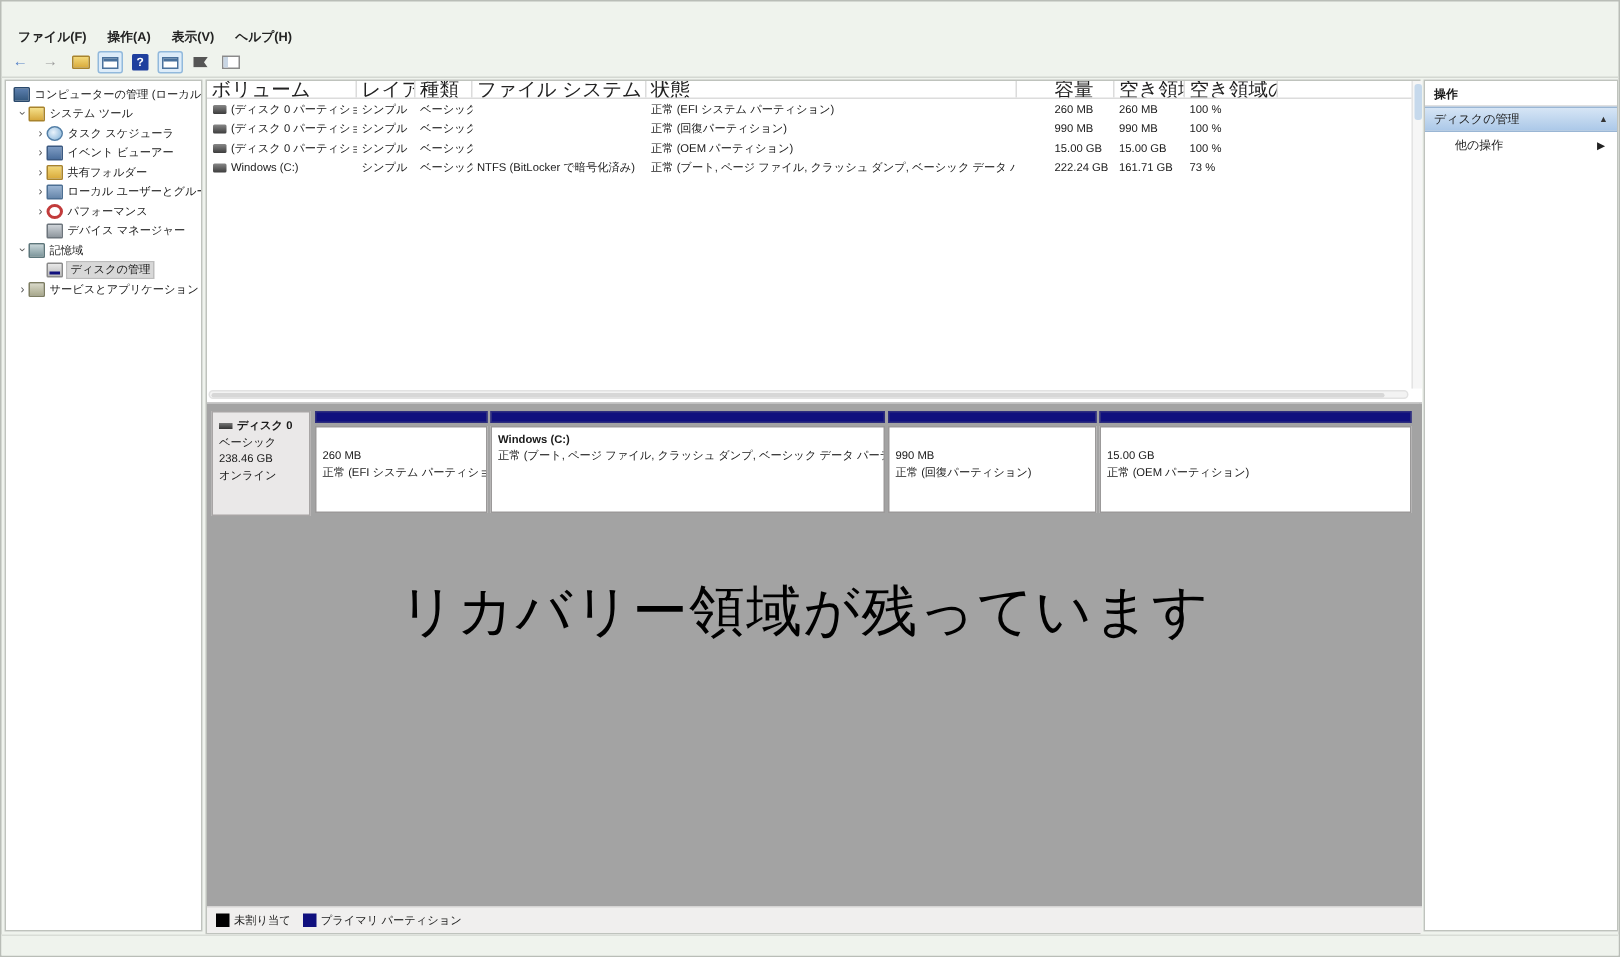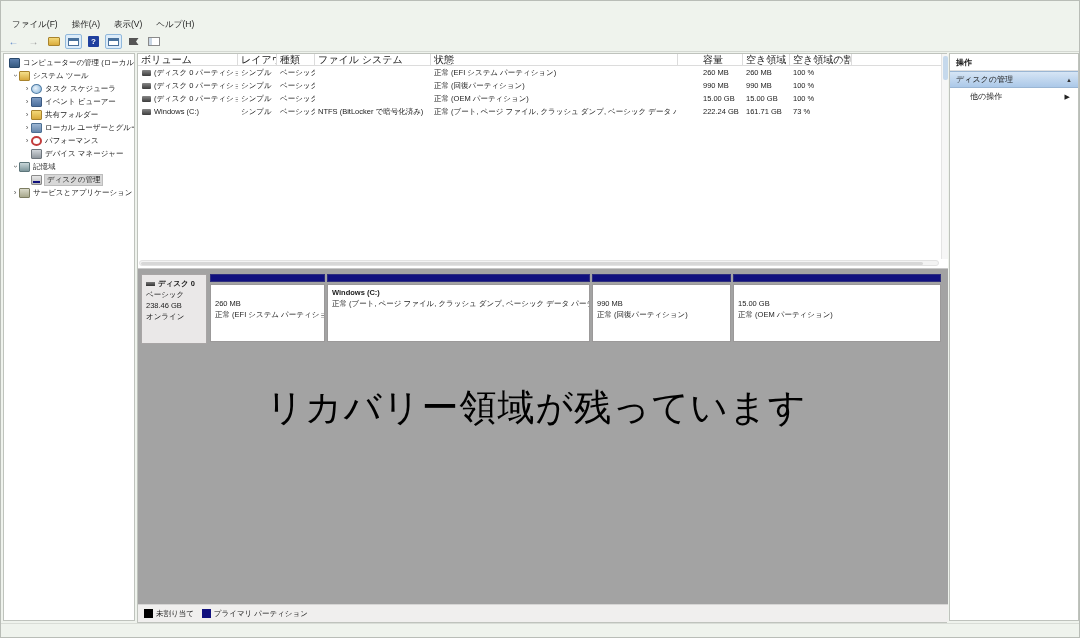--- a/index.html
+++ b/index.html
@@ -12,21 +12,21 @@
   .app-icon { width:11px; height:10px; margin:0 6px 0 6px; background:linear-gradient(#4a6fa5,#2d4d7e); border:1px solid #223a5e; position:relative; }
   .app-icon:after { content:""; position:absolute; left:2px; top:2px; width:5px; height:4px; background:#cfe2f5; }
   .title-text { font-size:8.5px; color:#222; }
   .win-controls { margin-left:auto; display:flex; height:100%; }
   .wc { width:32px; height:100%; display:flex; align-items:center; justify-content:center; color:#333; }
   .min-glyph { width:8px; height:1px; background:#444; }
   .restore-glyph { width:7px; height:7px; border:1px solid #444; border-radius:1px; }
   .close-glyph { font-size:10px; line-height:10px; color:#333; }
 
   
-  .menubar { position:absolute; left:0; top:17px; width:100%; height:14px; display:flex; align-items:center; padding-left:4px; }
+  .menubar { position:absolute; left:0; top:17px; width:100%; height:14px; display:flex; align-items:center; padding-left:4px;font-weight:bold; }
   .menu-item { font-size:8.5px; padding:0 7px; color:#222; }
 
   
   .toolbar { position:absolute; left:0; top:31px; width:100%; height:20px; display:flex; align-items:center; padding-left:4px; border-bottom:1px solid #d4d8d2; }
   .tb { width:17px; height:15px; margin-right:3px; display:flex; align-items:center; justify-content:center; font-size:10px; }
   .tb.boxed { background:#ddecf9; border:1px solid #92b9dc; border-radius:2px; }
   .arrow-left { color:#5b86c9; font-weight:bold; }
   .arrow-right { color:#9a9a9a; font-weight:bold; }
   .ico-folder { width:12px; height:9px; background:linear-gradient(#f3d878,#d9ab3c); border:1px solid #a8832c; border-radius:1px; }
   .ico-win { width:11px; height:8px; border:1px solid #49719c; background:#fff; position:relative; }
@@ -60,21 +60,21 @@
   .i-perf { background:#fff; border:2px solid #c23b3b; border-radius:50%; }
   .i-device { background:linear-gradient(#cfd4d9,#8f979e); border:1px solid #6d757c; }
   .i-storage { background:linear-gradient(#c8d6d9,#7d969b); border:1px solid #5d767b; }
   .i-diskmgmt { background:linear-gradient(#e8e8e8,#b9b9b9); border:1px solid #8a8a8a; position:relative; }
   .i-diskmgmt:after { content:""; position:absolute; left:1px; top:5px; width:7px; height:2px; background:#10107e; }
   .i-services { background:linear-gradient(#d9d9c9,#a8a88c); border:1px solid #7d7d62; }
 
   
   .vol-list { position:absolute; left:0; top:0; width:810px; height:215px; background:#fff; border-bottom:1px solid #c9c9c9; }
   .vt-header { display:flex; height:12px; border-bottom:1px solid #dcdcdc; align-items:center; }
-  .vt-header .cell { font-size:10px; color:#222; border-right:1px solid #dcdcdc; height:100%; display:flex; align-items:center; padding-left:3px; overflow:hidden; white-space:nowrap; }
+  .vt-header .cell { font-size:13px; color:#222; border-right:1px solid #dcdcdc; height:100%; display:flex; align-items:center; padding-left:3px; overflow:hidden; white-space:nowrap; }
   .vt-row { display:flex; height:13px; align-items:center; }
   .vt-row .cell { font-size:7.5px; padding-left:3px; overflow:hidden; white-space:nowrap; height:100%; display:flex; align-items:center; }
   .c0{width:100px;} .c1{width:39px;} .c2{width:38px;} .c3{width:116px;} .c4{width:247px;} .c5{width:43px;margin-left:22px;} .c6{width:47px;} .c7{width:62px;} .c8{flex:1; border-right:none !important;}
   .vol-ico { width:9px; height:6px; background:linear-gradient(#888,#3c3c3c); border-radius:1px; margin:0 3px 0 1px; flex:none; }
   .vscroll { position:absolute; right:0; top:0; width:7px; height:205px; background:#f6f6f6; border-left:1px solid #e4e4e4; }
   .vthumb { position:absolute; left:1px; top:2px; width:5px; height:24px; background:#c6d9ec; border-radius:2px; }
   .hscroll { position:absolute; left:1px; bottom:2px; width:800px; height:6px; background:#f3f3f3; border:1px solid #e2e2e2; border-radius:3px; }
   .hthumb { position:absolute; left:1px; top:1px; width:98%; height:3px; background:#d7d7d7; border-radius:2px; }
 
   

